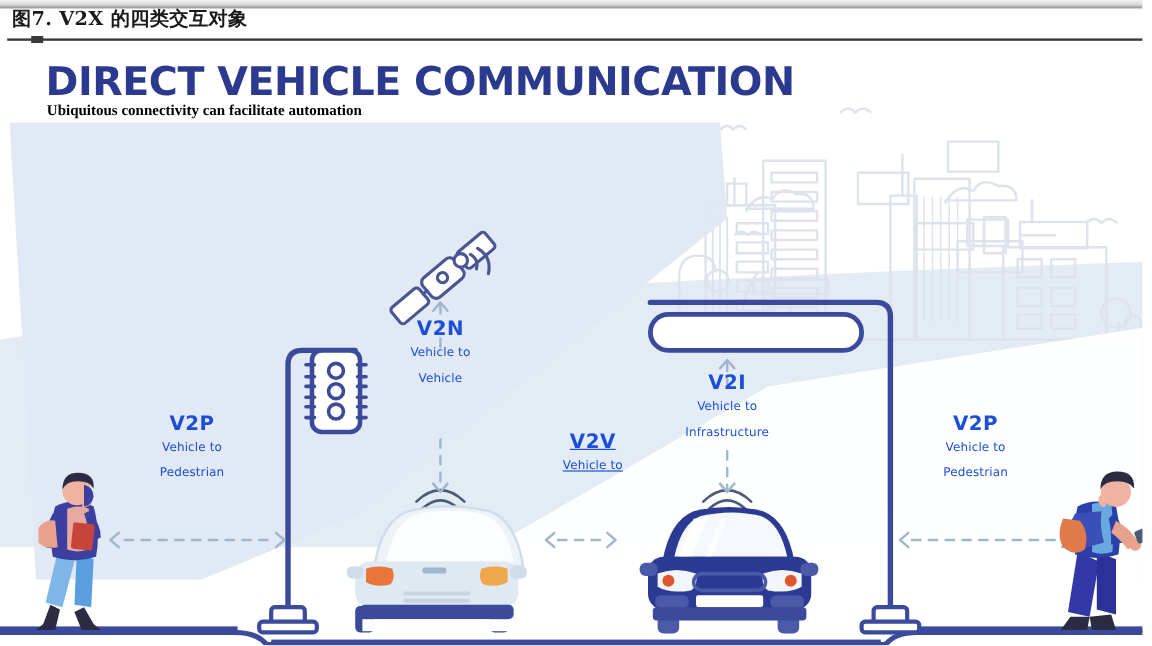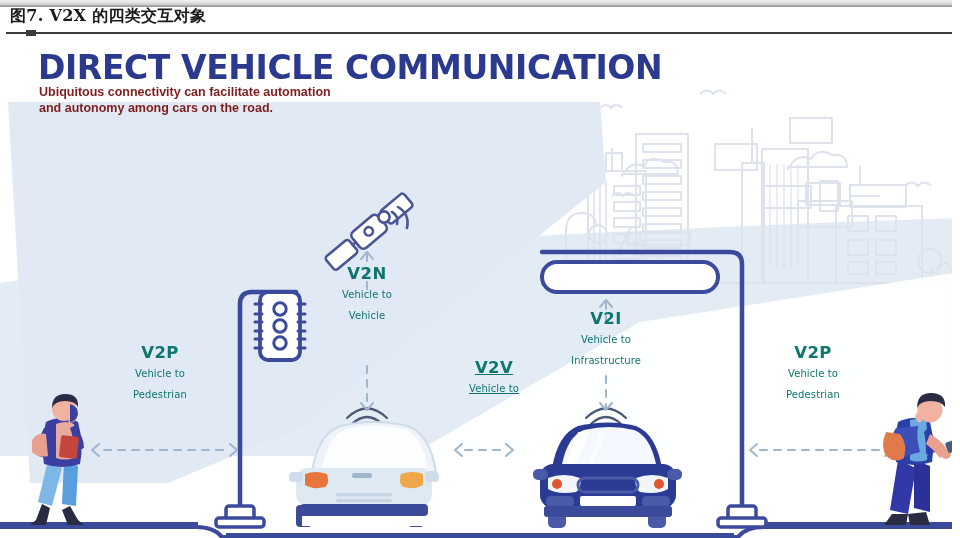--- a/index.html
+++ b/index.html
@@ -22,24 +22,24 @@
 
   
   .stage{position:absolute;left:0;top:36px;width:960px;height:502px;background:#ffffff;overflow:hidden;}
   .stage svg{position:absolute;left:0;top:0;}
 
   
   .hd-title{position:absolute;left:38px;top:12px;
     font-size:33px;font-weight:700;color:#2b3a8f;letter-spacing:-0.4px;
     font-family:"DejaVu Sans","Liberation Sans",sans-serif;white-space:nowrap;}
   .hd-sub{position:absolute;left:39px;top:48px;width:340px;
-    font-size:12.5px;font-weight:700;line-height:16px;color:#7f1d1d;
-    font-family:Liberation Sans, sans-serif;}
-
-  .lbl{position:absolute;text-align:center;color:#0f766e;
+    font-size:12.5px;font-weight:700;line-height:16px;color:#000000;
+    font-family:Liberation Serif, serif;}
+
+  .lbl{position:absolute;text-align:center;color:#1d4ed8;
     font-family:"DejaVu Sans","Liberation Sans",sans-serif;}
   .lbl .code{font-size:16.5px;font-weight:700;letter-spacing:.4px;line-height:20px;}
   .lbl .l1,.lbl .l2{font-size:10px;font-weight:400;line-height:21px;letter-spacing:.1px;}
 </style>
 </head>
 <body>
 
 <div class="page">
 
   <div class="topstrip"></div>
@@ -318,21 +318,20 @@
           <path d="M917 372 q0 -15 14 -15 q15 0 14 14 q-4 -6 -14 -6 q-11 0 -14 7 Z" fill="#2b2b44"></path>
           <path d="M918 376 q-5 3 -1 9 q3 3 5 0 Z" fill="#f0b3a2"></path>
         </g>
 
       </g>
     </svg>
 
     <div class="hd-title">DIRECT VEHICLE COMMUNICATION</div>
     <div class="hd-sub">
       <div>Ubiquitous connectivity can facilitate automation</div>
-      <div>and autonomy among cars on the road.</div>
     </div>
 
     <div class="lbl" style="left:85px;top:307px;width:150px;">
       <div class="code">V2P</div>
       <div class="l1">Vehicle to</div>
       <div class="l2">Pedestrian</div>
     </div>
 
     <div class="lbl" style="left:292px;top:228px;width:150px;">
       <div class="code">V2N</div>

